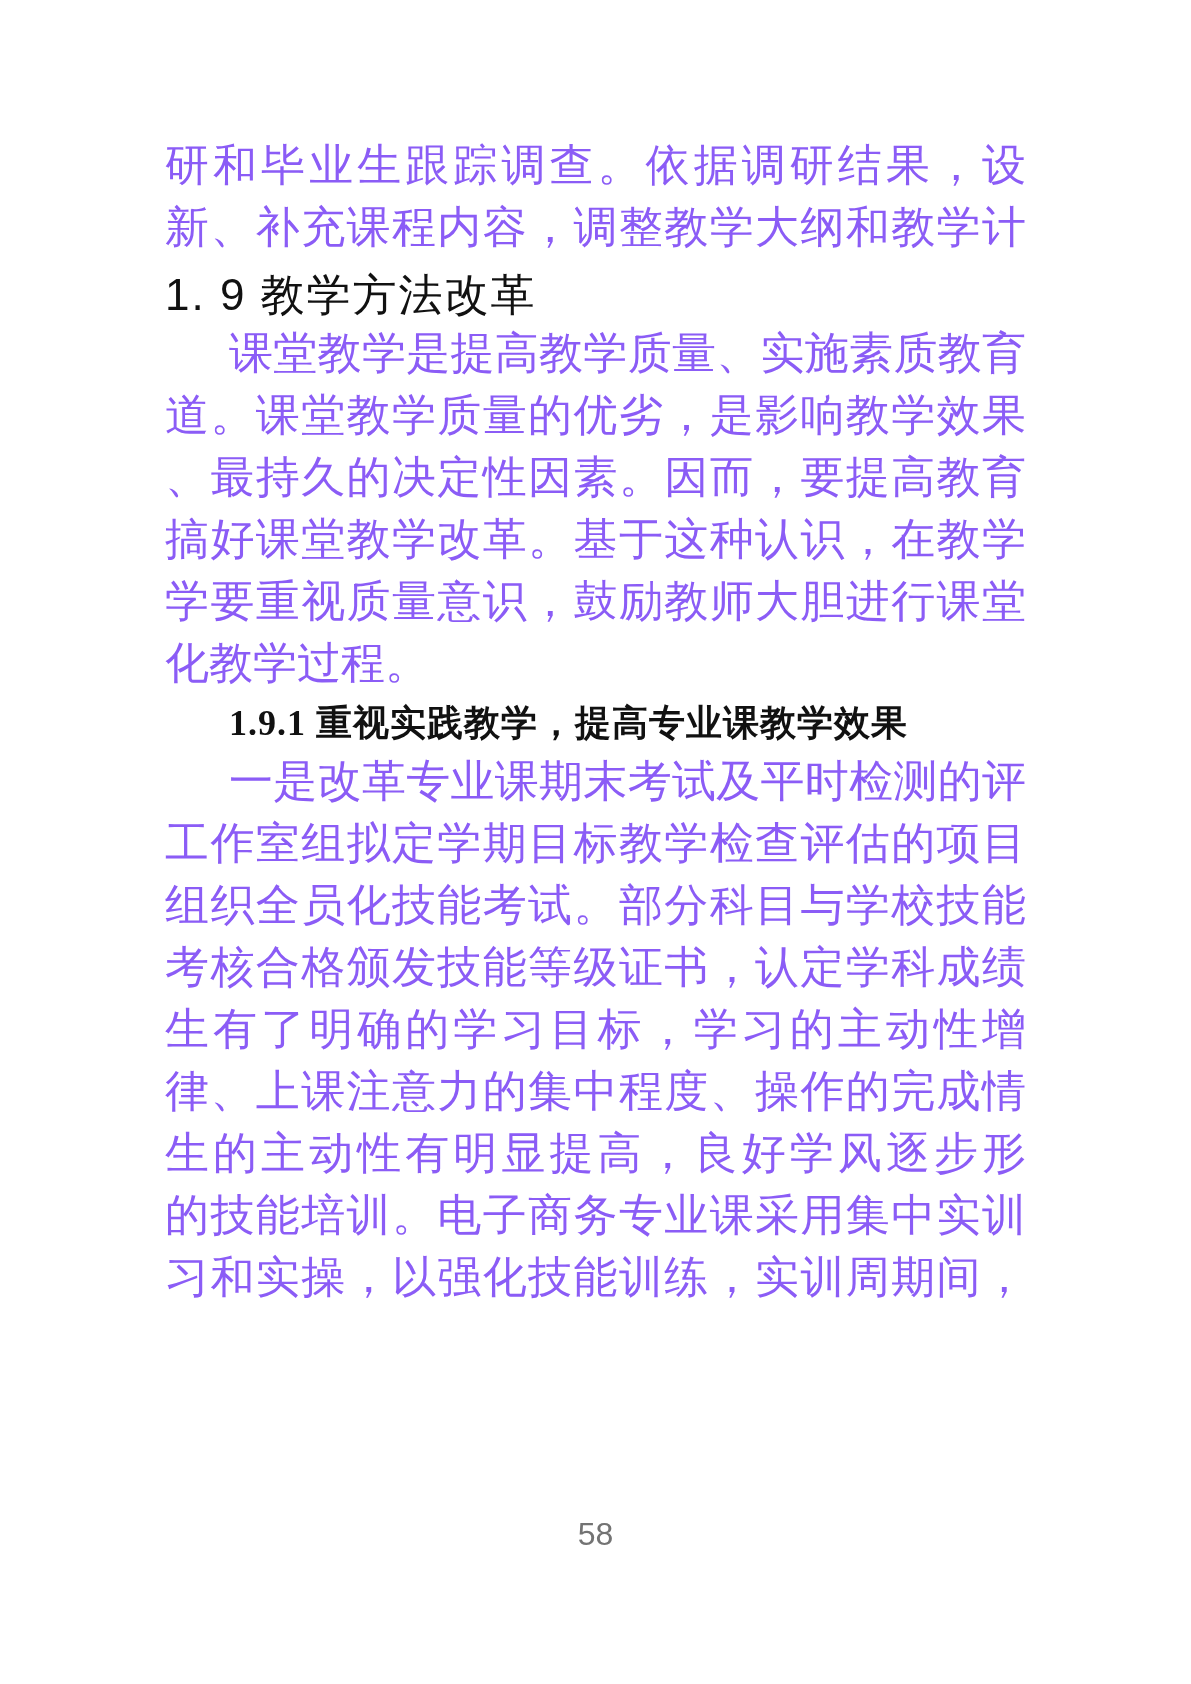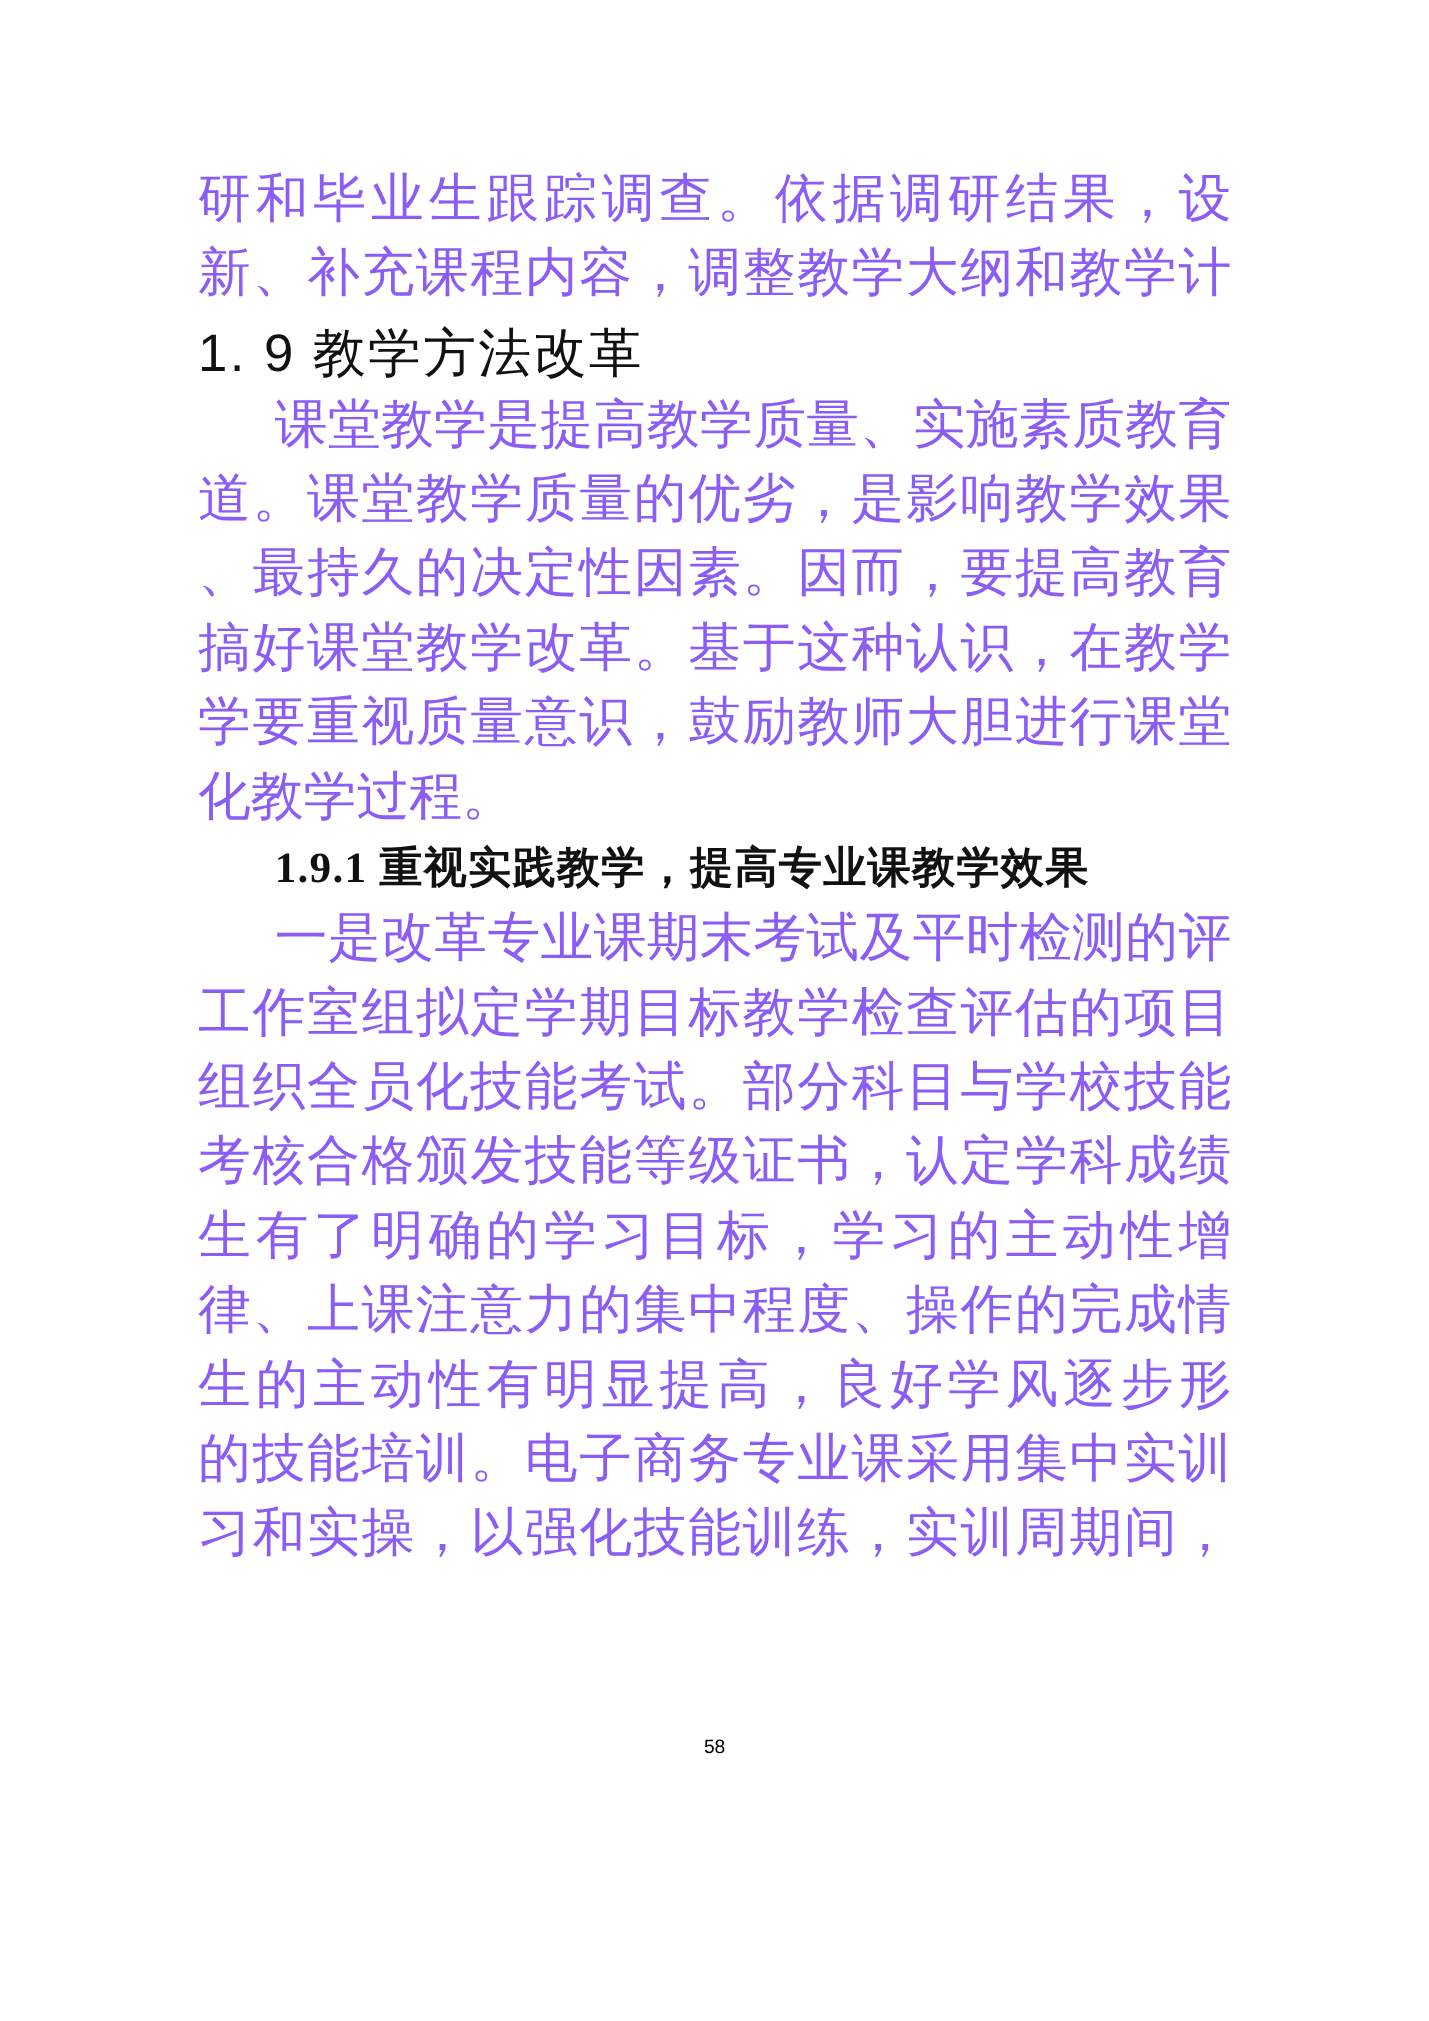--- a/index.html
+++ b/index.html
@@ -46,27 +46,27 @@
     font-size: 36px;
     font-weight: bold;
     height: 56px;
     line-height: 56px;
     padding-left: 64px;
     color: #111111;
     letter-spacing: 1px;
   }
   .page-number {
     position: absolute;
-    top: 1448px;
+    top: 1516px;
     left: 0;
     right: 0;
     text-align: center;
     font-family: "Liberation Sans", "DejaVu Sans", sans-serif;
-    font-size: 16px;
-    color: #000000;
+    font-size: 32px;
+    color: #737373;
   }
 </style>
 </head>
 <body>
 
 <div class="page">
   <div class="content">
       <div class="line">研和毕业生跟踪调查。依据调研结果，设置、调整课程及更</div>
       <div class="line">新、补充课程内容，调整教学大纲和教学计划，并落实在课堂</div>
       <div class="h1">1. 9 教学方法改革</div>

